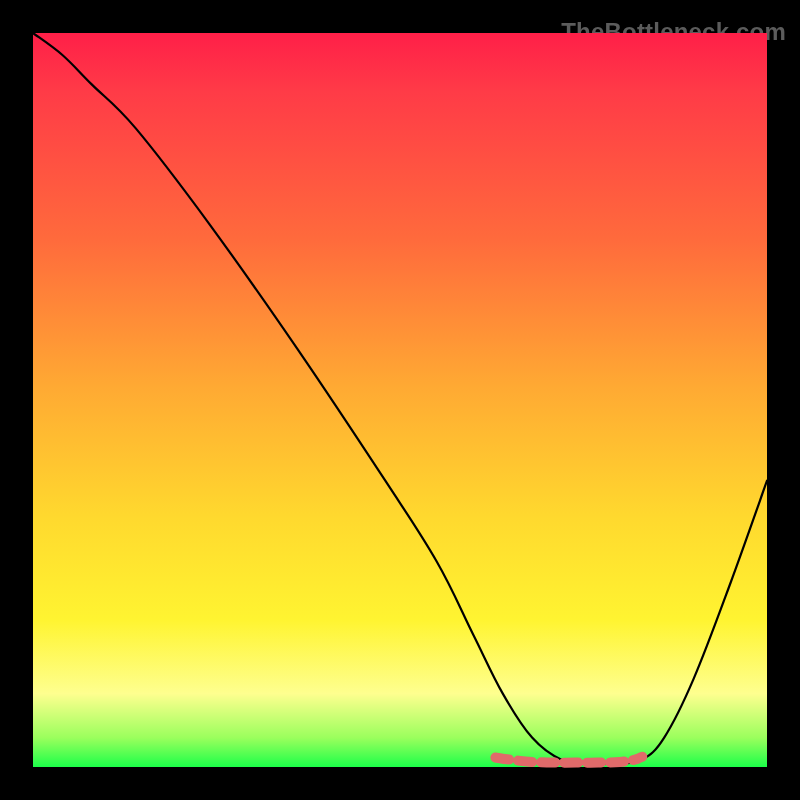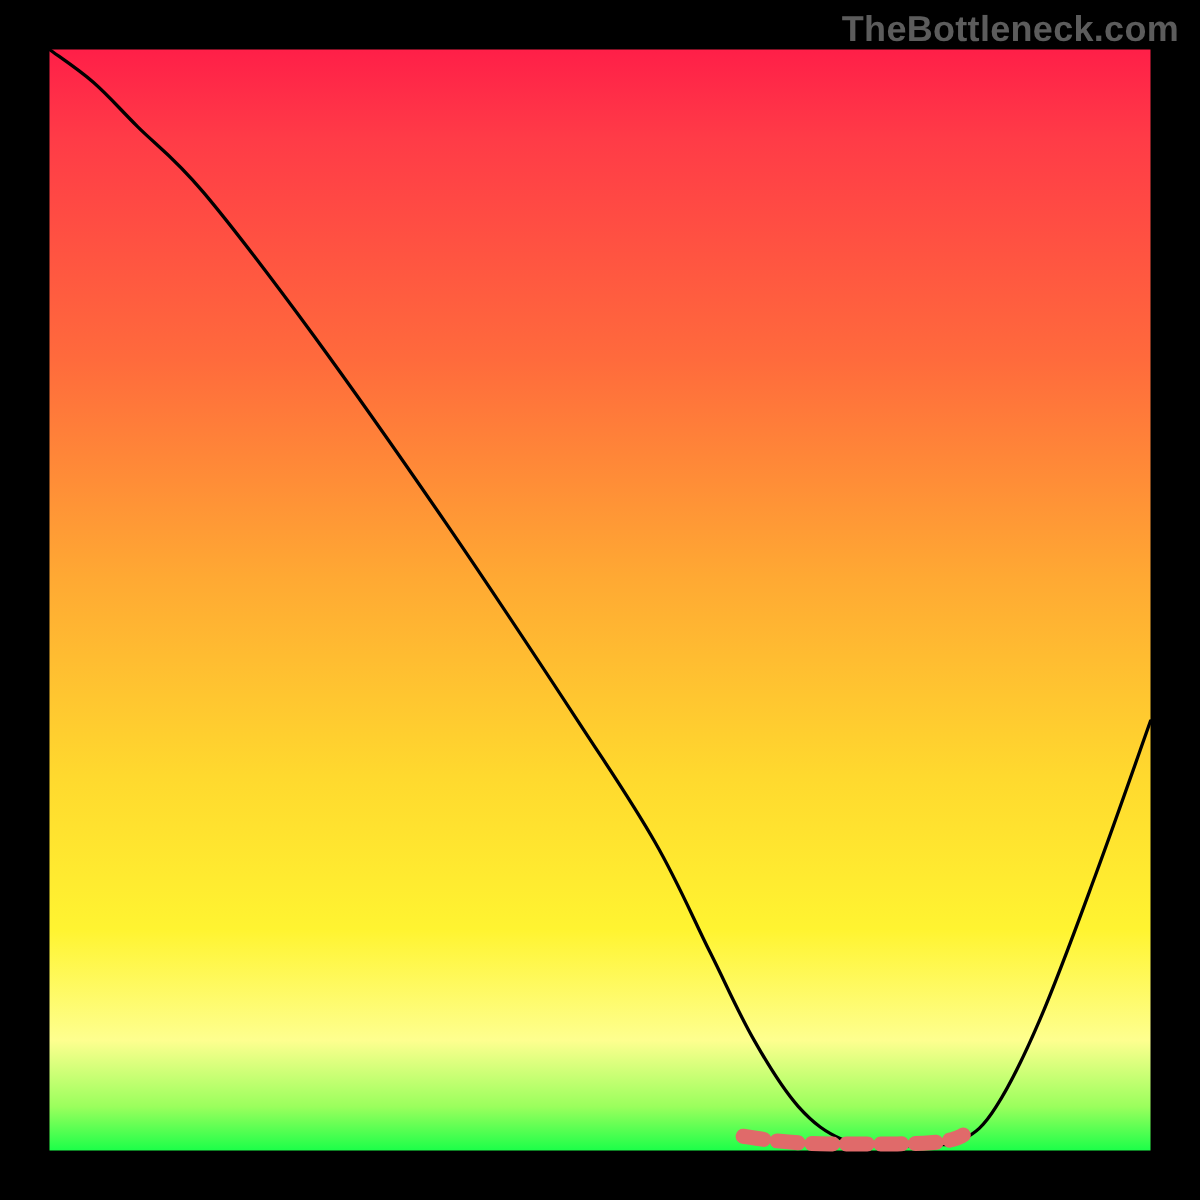--- a/index.html
+++ b/index.html
@@ -12,21 +12,21 @@
     font-family: Arial, Helvetica, sans-serif;
   }
   .frame {
     position: relative;
     width: 800px;
     height: 800px;
     background: #000;
   }
   .watermark {
     position: absolute;
-    top: 6px;
+    top: 18px;
     right: 14px;
     color: #5c5c5c;
     font-size: 24px;
     font-weight: 600;
     letter-spacing: 0.2px;
     user-select: none;
   }
   .plot-wrap {
     position: absolute;
     left: 33px;

